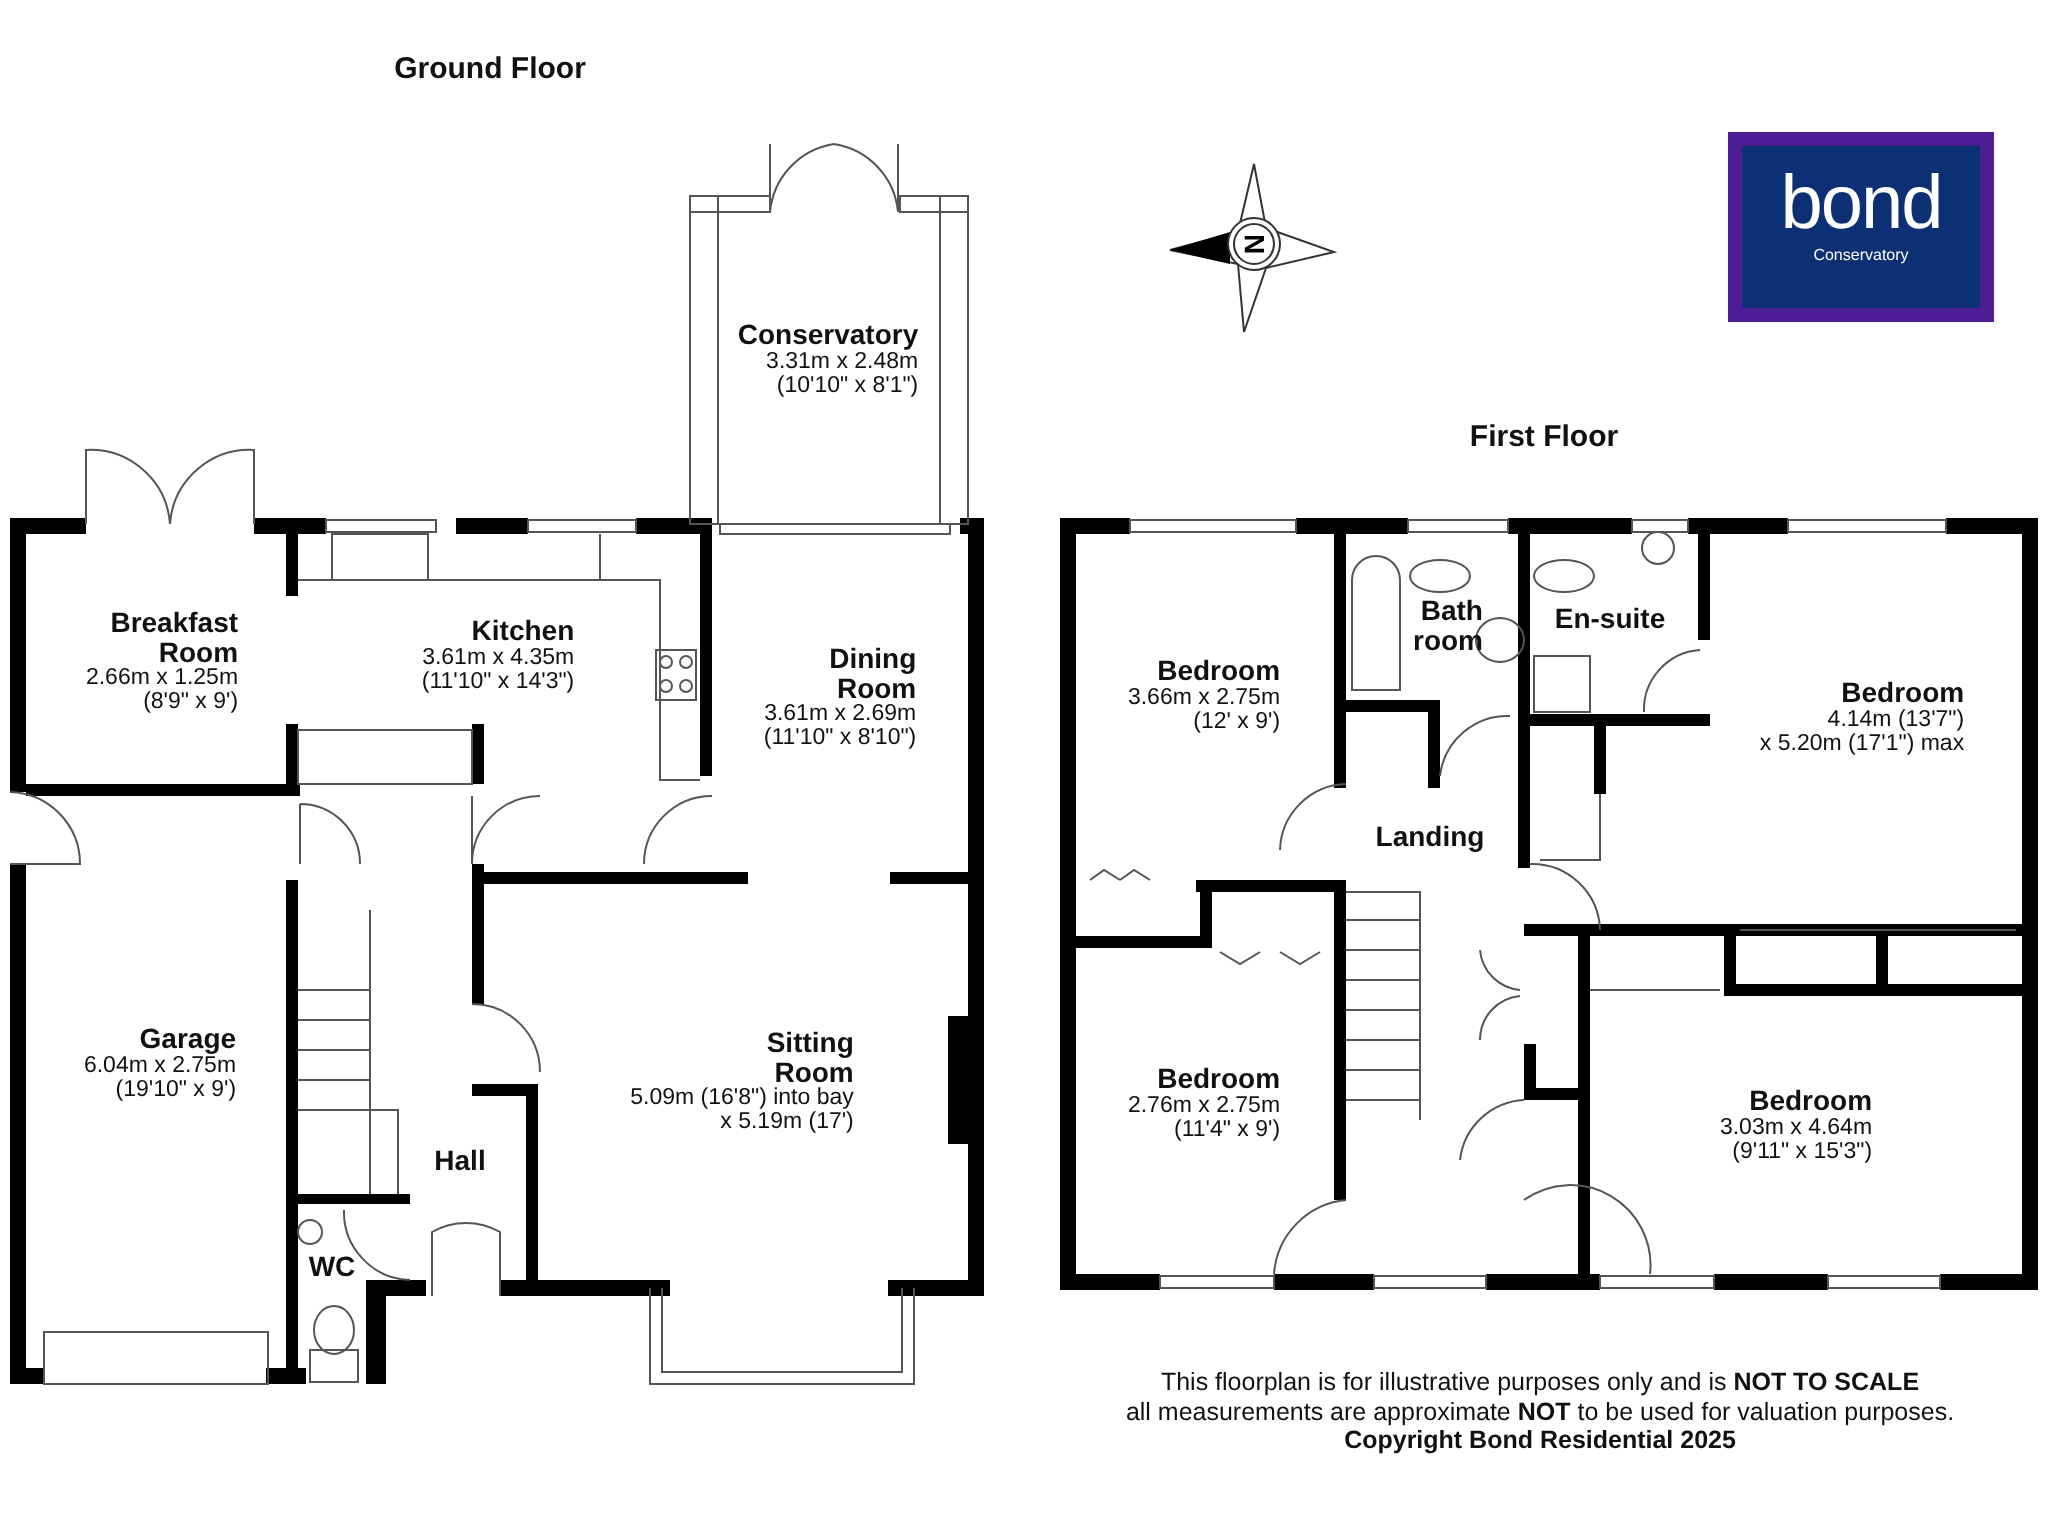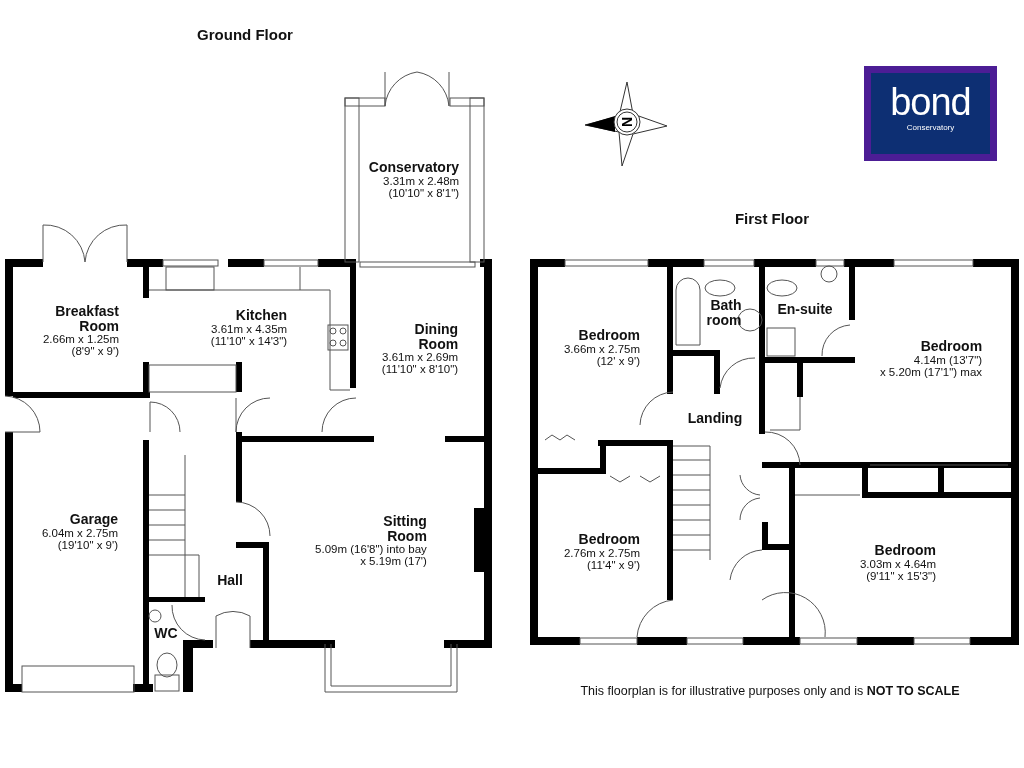--- a/index.html
+++ b/index.html
@@ -246,13 +246,15 @@
   <span class="dm">(11'4" x 9')</span>
 </div>
 <div class="lbl" style="left:898px;top:543px;">
   <span class="nm">Bedroom</span>
   <span class="dm">3.03m x 4.64m</span>
   <span class="dm">(9'11" x 15'3")</span>
 </div>
 
 <div class="footer">
   <div><span>This floorplan is for illustrative purposes only and is </span><b>NOT TO SCALE</b></div>
+  <div><span>all measurements are approximate </span><b>NOT</b><span> to be used for valuation purposes.</span></div>
+  <div><b>Copyright Bond Residential 2025</b></div>
 </div>
 
 </body></html>

